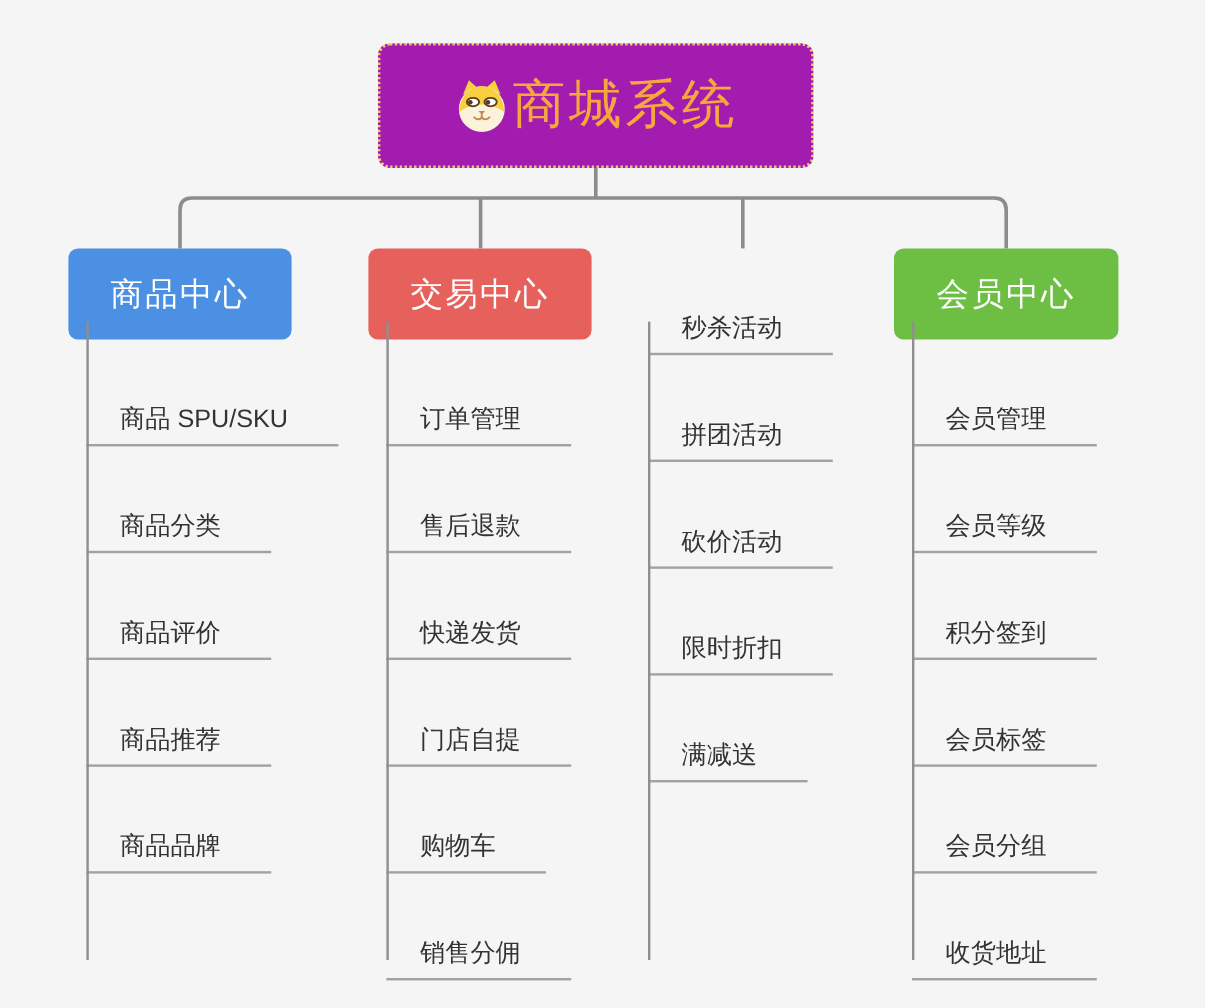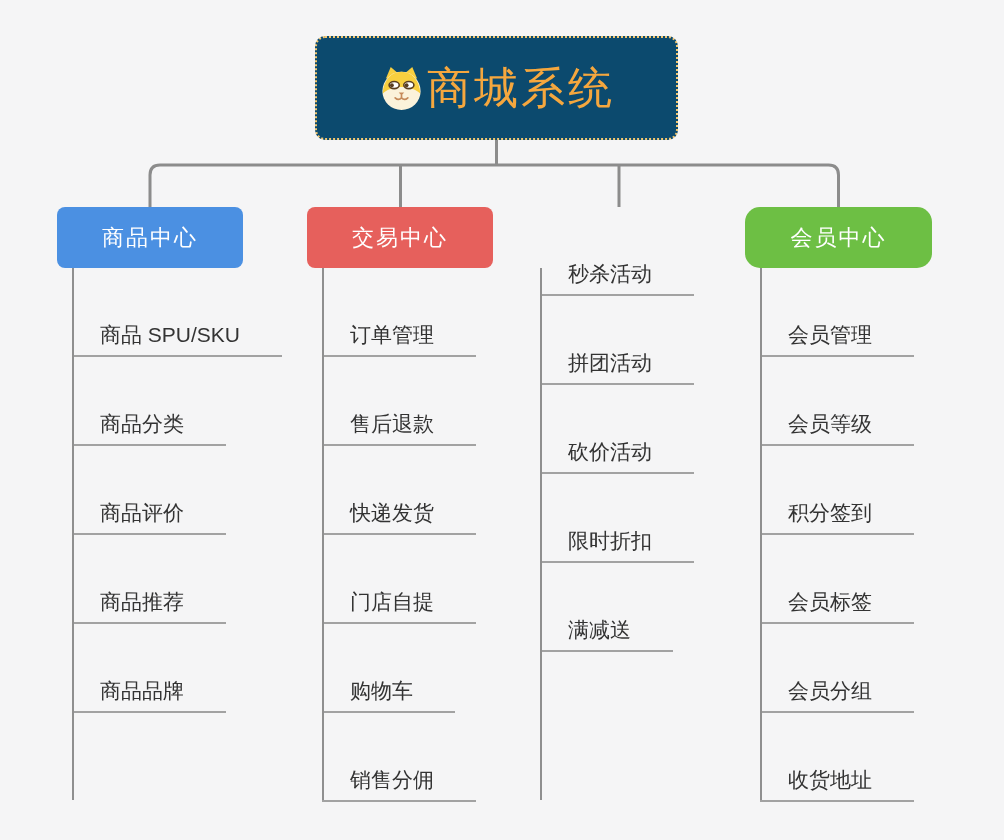--- a/index.html
+++ b/index.html
@@ -20,21 +20,21 @@
     position: absolute;
     left: 0; top: 0;
     width: 1004px; height: 840px;
     pointer-events: none;
   }
   
   .root-node {
     position: absolute;
     left: 315px; top: 36px;
     width: 363px; height: 104px;
-    background: #0c4a6e;
+    background: #a21caf;
     border: 2px dotted #f3c770;
     border-radius: 10px;
     box-sizing: border-box;
     display: flex;
     align-items: center;
     justify-content: center;
     gap: 2px;
     cursor: pointer;
   }
   .root-title {
@@ -50,24 +50,24 @@
   .group {
     position: absolute;
     top: 207px;
   }
   .group:nth-child(1) { left: 57px;  width: 186px; }
   .group:nth-child(2) { left: 307px; width: 186px; }
   .group:nth-child(3) { left: 525px; width: 188px; }
   .group:nth-child(4) { left: 745px; width: 187px; }
   .group-head {
     width: 100%;
-    height: 61px;
+    height: 76px;
     border-radius: 8px;
     color: #ffffff;
-    font-size: 22px;
+    font-size: 27px;
     letter-spacing: 2px;
     display: flex;
     align-items: center;
     justify-content: center;
     box-sizing: border-box;
     cursor: pointer;
     white-space: nowrap;
   }
   .trunk {
     position: absolute;
@@ -154,21 +154,21 @@
       <div class="leaves">
           <div class="leaf"><span class="leaf-label">秒杀活动</span></div>
           <div class="leaf"><span class="leaf-label">拼团活动</span></div>
           <div class="leaf"><span class="leaf-label">砍价活动</span></div>
           <div class="leaf"><span class="leaf-label">限时折扣</span></div>
           <div class="leaf"><span class="leaf-label">满减送</span></div>
         </div>
     </div>
 
     <div class="group">
-      <div class="group-head" style="background: rgb(109, 191, 68); border-radius: 15px;">会员中心</div>
+      <div class="group-head" style="background: rgb(109, 191, 68);">会员中心</div>
       <div class="trunk"></div>
       <div class="leaves">
           <div class="leaf"><span class="leaf-label">会员管理</span></div>
           <div class="leaf"><span class="leaf-label">会员等级</span></div>
           <div class="leaf"><span class="leaf-label">积分签到</span></div>
           <div class="leaf"><span class="leaf-label">会员标签</span></div>
           <div class="leaf"><span class="leaf-label">会员分组</span></div>
           <div class="leaf"><span class="leaf-label">收货地址</span></div>
         </div>
     </div>

